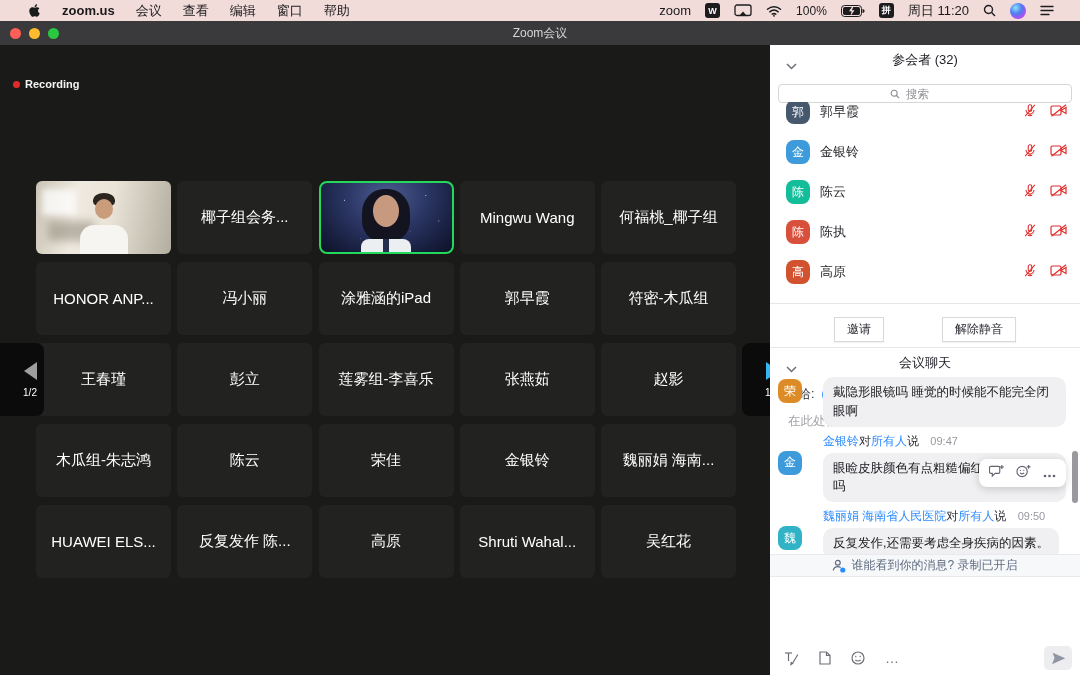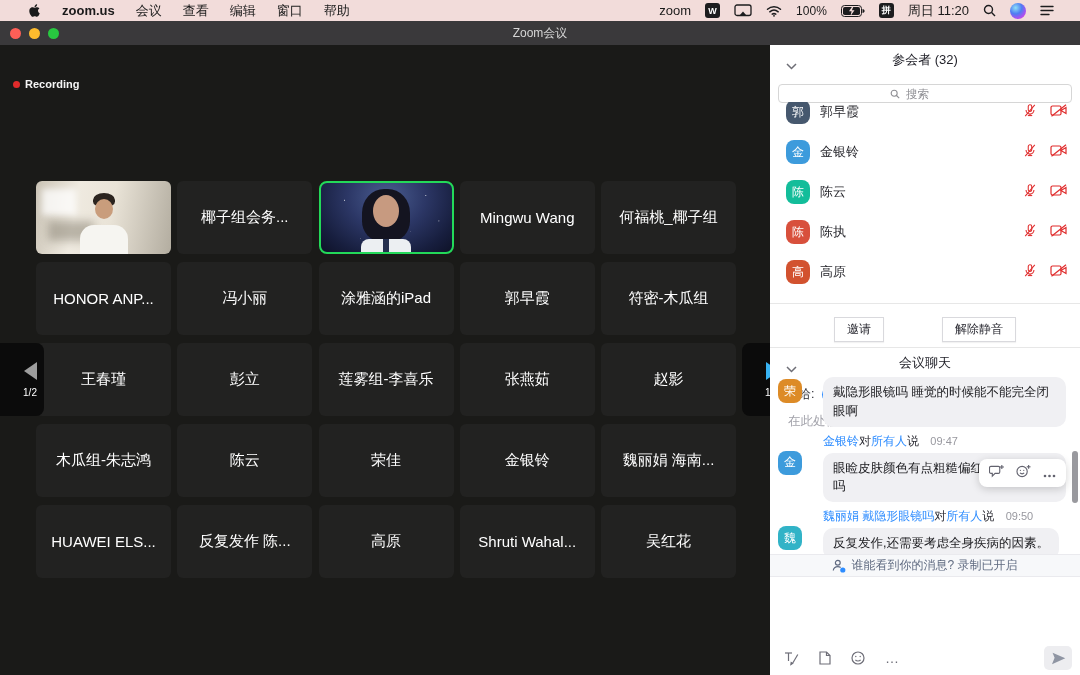--- a/index.html
+++ b/index.html
@@ -467,21 +467,21 @@
         <div class="mhdr">
           <span class="who">金银铃</span><span>对</span><span class="who">所有人</span><span>说</span>
           <span class="mtime">09:47</span>
         </div>
         <span class="cavatar" style="background-color: rgb(61, 155, 220);">金</span>
         <span class="bubble">眼睑皮肤颜色有点粗糙偏红,可能是过敏吗</span>
       </div>
 
       <div class="msg withhdr">
         <div class="mhdr">
-          <span class="who">魏丽娟 戴隐形眼镜吗</span><span>对</span><span class="who">所有人</span><span>说</span>
+          <span class="who">魏丽娟 海南省人民医院</span><span>对</span><span class="who">所有人</span><span>说</span>
           <span class="mtime">09:50</span>
         </div>
         <span class="cavatar" style="background-color: rgb(49, 179, 199);">魏</span>
         <span class="bubble">反复发作,还需要考虑全身疾病的因素。</span>
       </div>
 
       <div class="hoverpill">
         <span><svg width="15" height="14" viewBox="0 0 16 15" fill="none" stroke="#62626e" stroke-width="1.2">
               <path d="M2 2.5h8a1.5 1.5 0 0 1 1.5 1.5v4.5A1.5 1.5 0 0 1 10 10H6.5l-3 3v-3H2A1.5 1.5 0 0 1 .5 8.5V4A1.5 1.5 0 0 1 2 2.5z"></path>
               <line x1="13.7" y1="1" x2="13.7" y2="5.4"></line>

